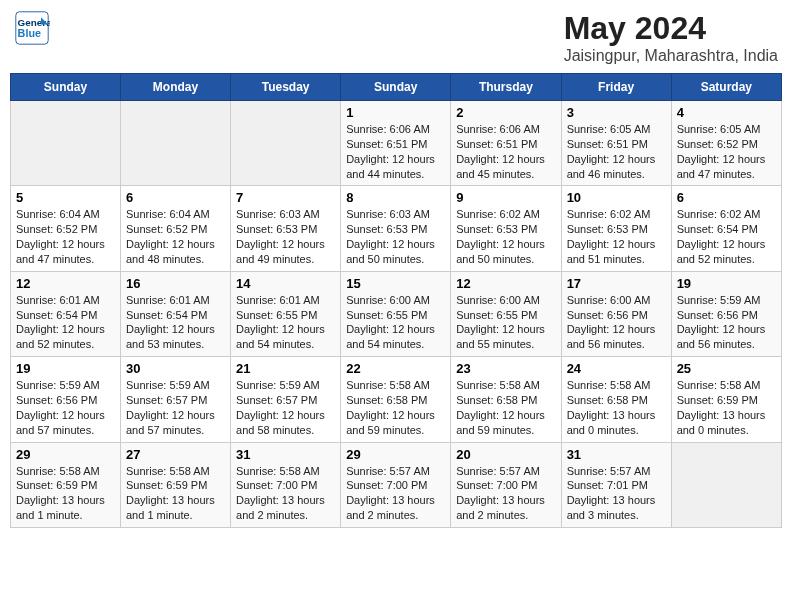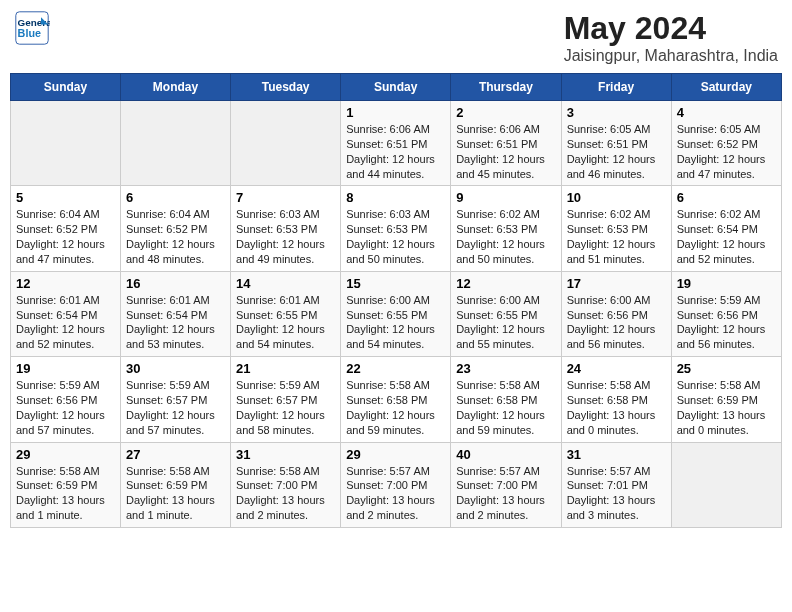--- a/index.html
+++ b/index.html
@@ -231,21 +231,21 @@
         </td>
         <td>
           <span class="day-num">31</span>
           <div class="day-info">Sunrise: 5:58 AM<br>Sunset: 7:00 PM<br>Daylight: 13 hours<br>and 2 minutes.</div>
         </td>
         <td>
           <span class="day-num">29</span>
           <div class="day-info">Sunrise: 5:57 AM<br>Sunset: 7:00 PM<br>Daylight: 13 hours<br>and 2 minutes.</div>
         </td>
         <td>
-          <span class="day-num">40</span>
+          <span class="day-num">20</span>
           <div class="day-info">Sunrise: 5:57 AM<br>Sunset: 7:00 PM<br>Daylight: 13 hours<br>and 2 minutes.</div>
         </td>
         <td>
           <span class="day-num">31</span>
           <div class="day-info">Sunrise: 5:57 AM<br>Sunset: 7:01 PM<br>Daylight: 13 hours<br>and 3 minutes.</div>
         </td>
         <td class="empty"></td>
       </tr>
     </tbody>
 </table>

